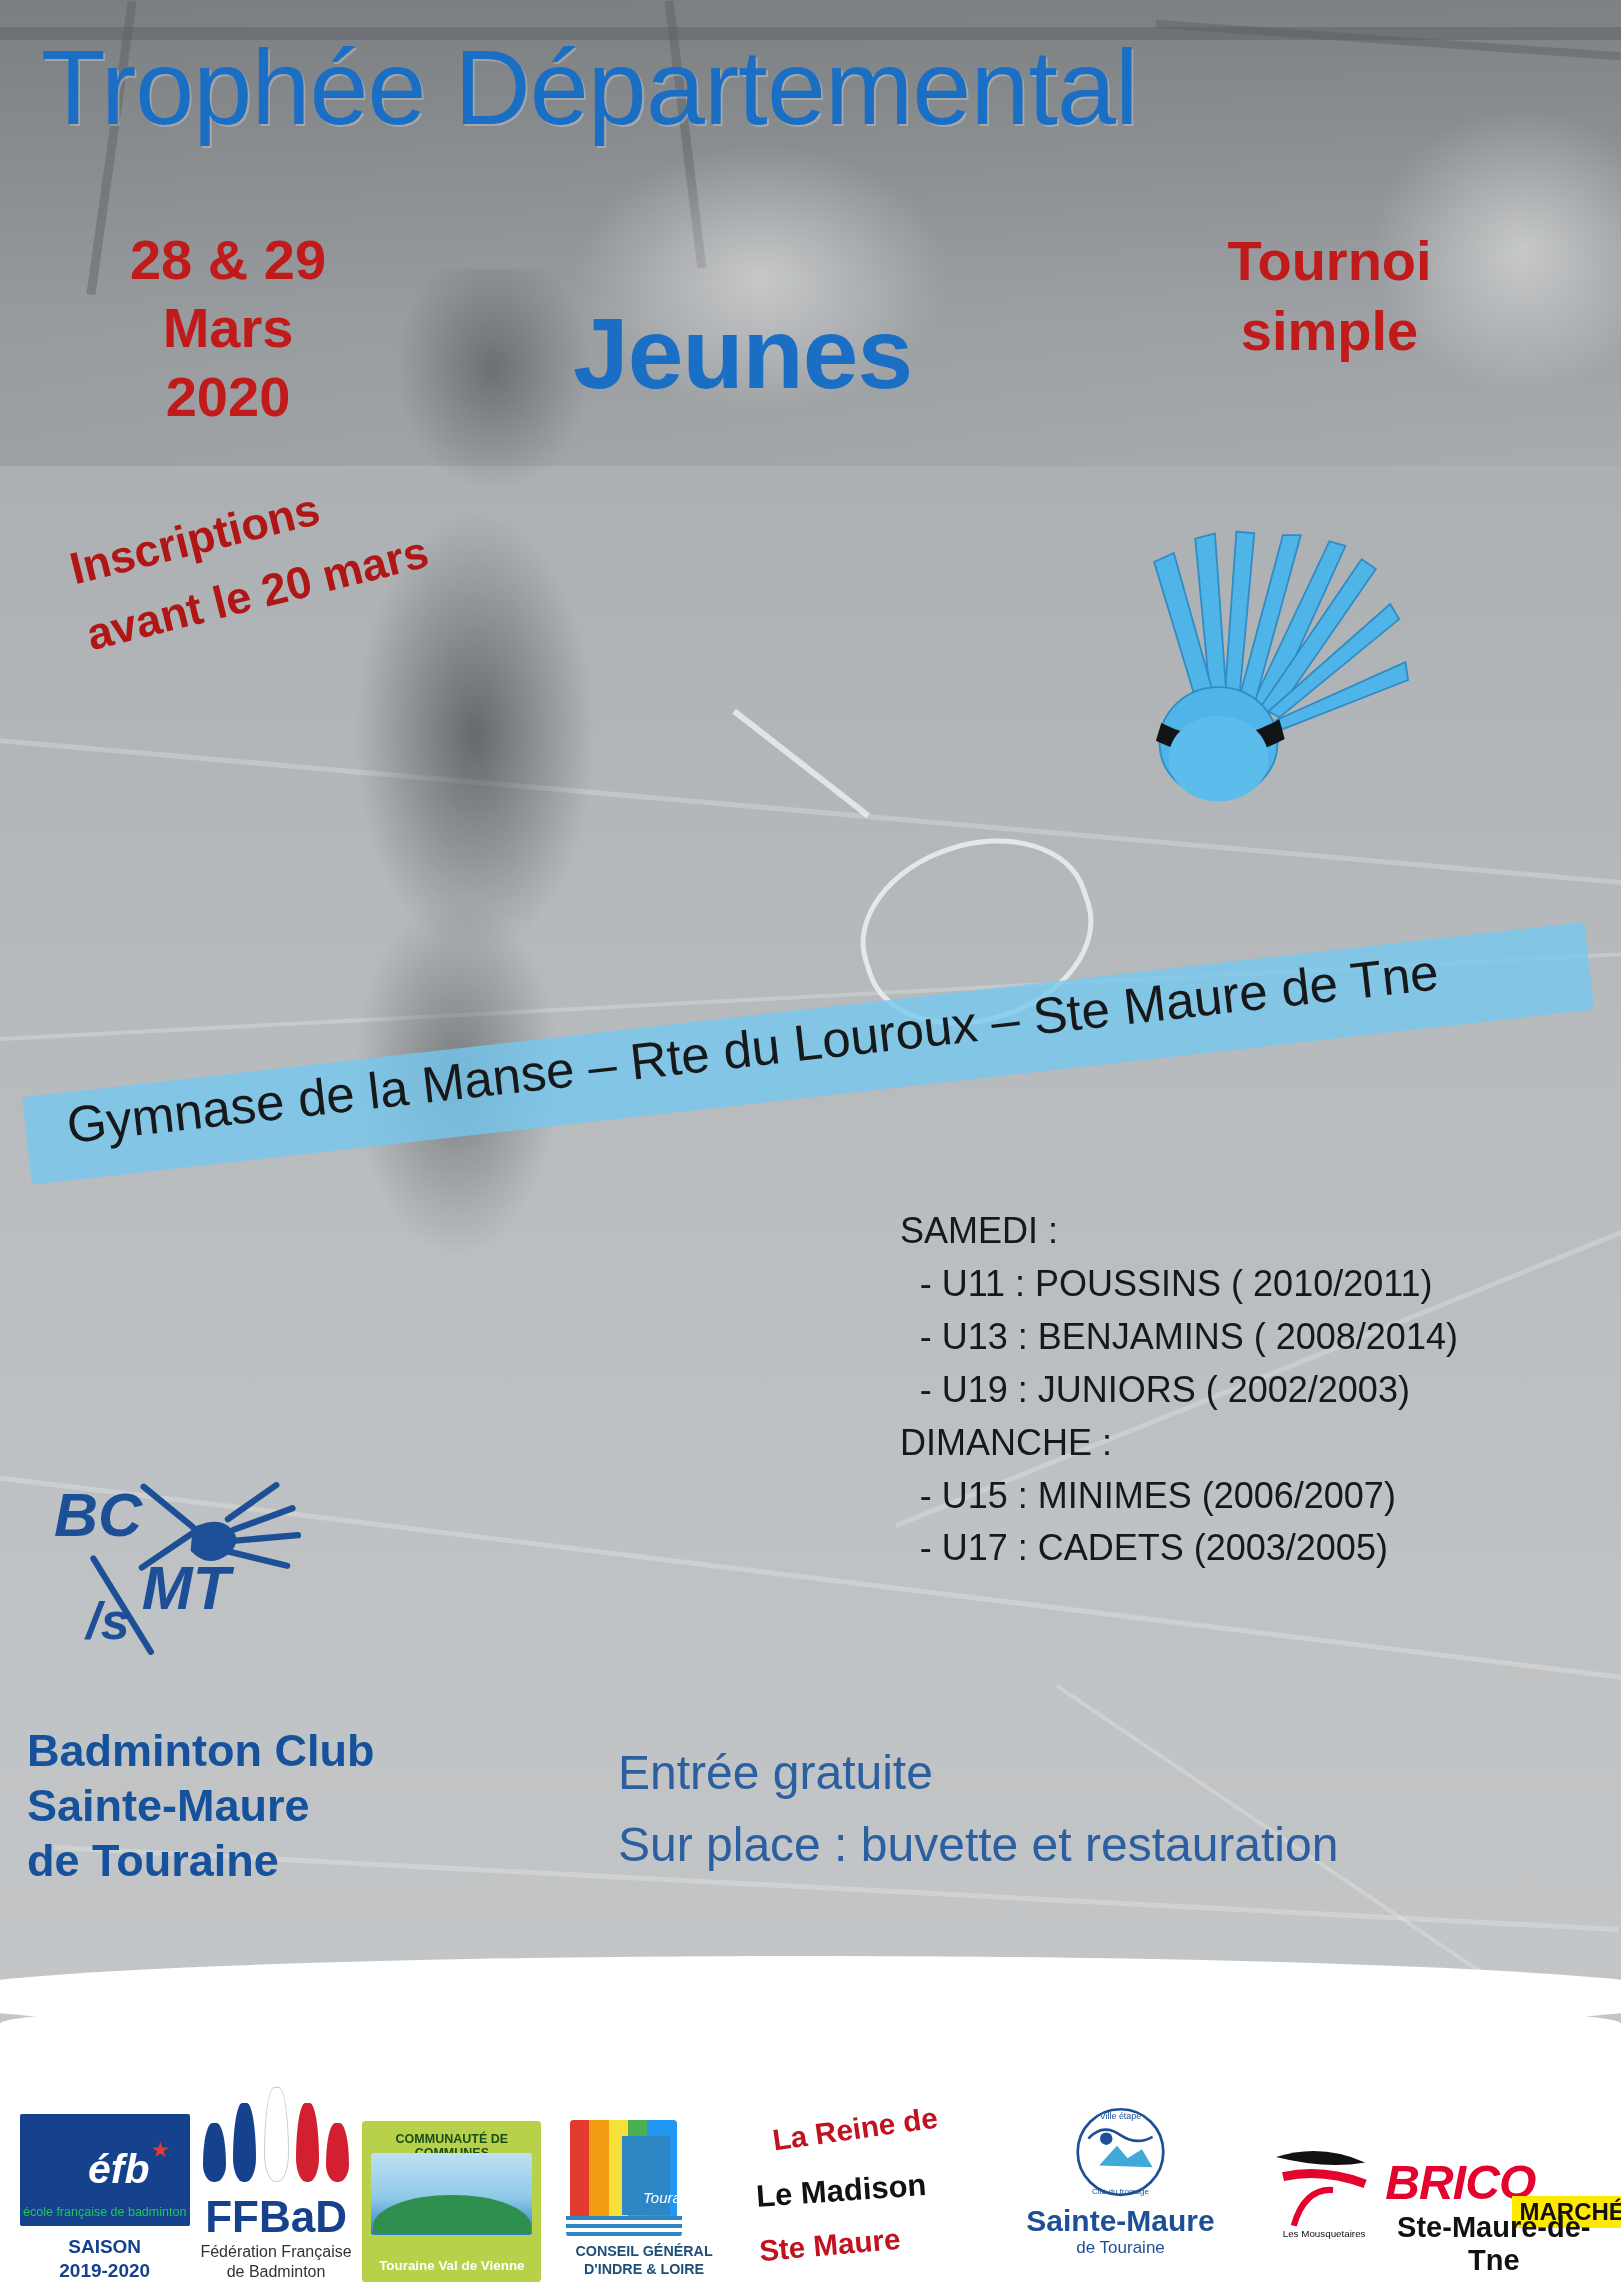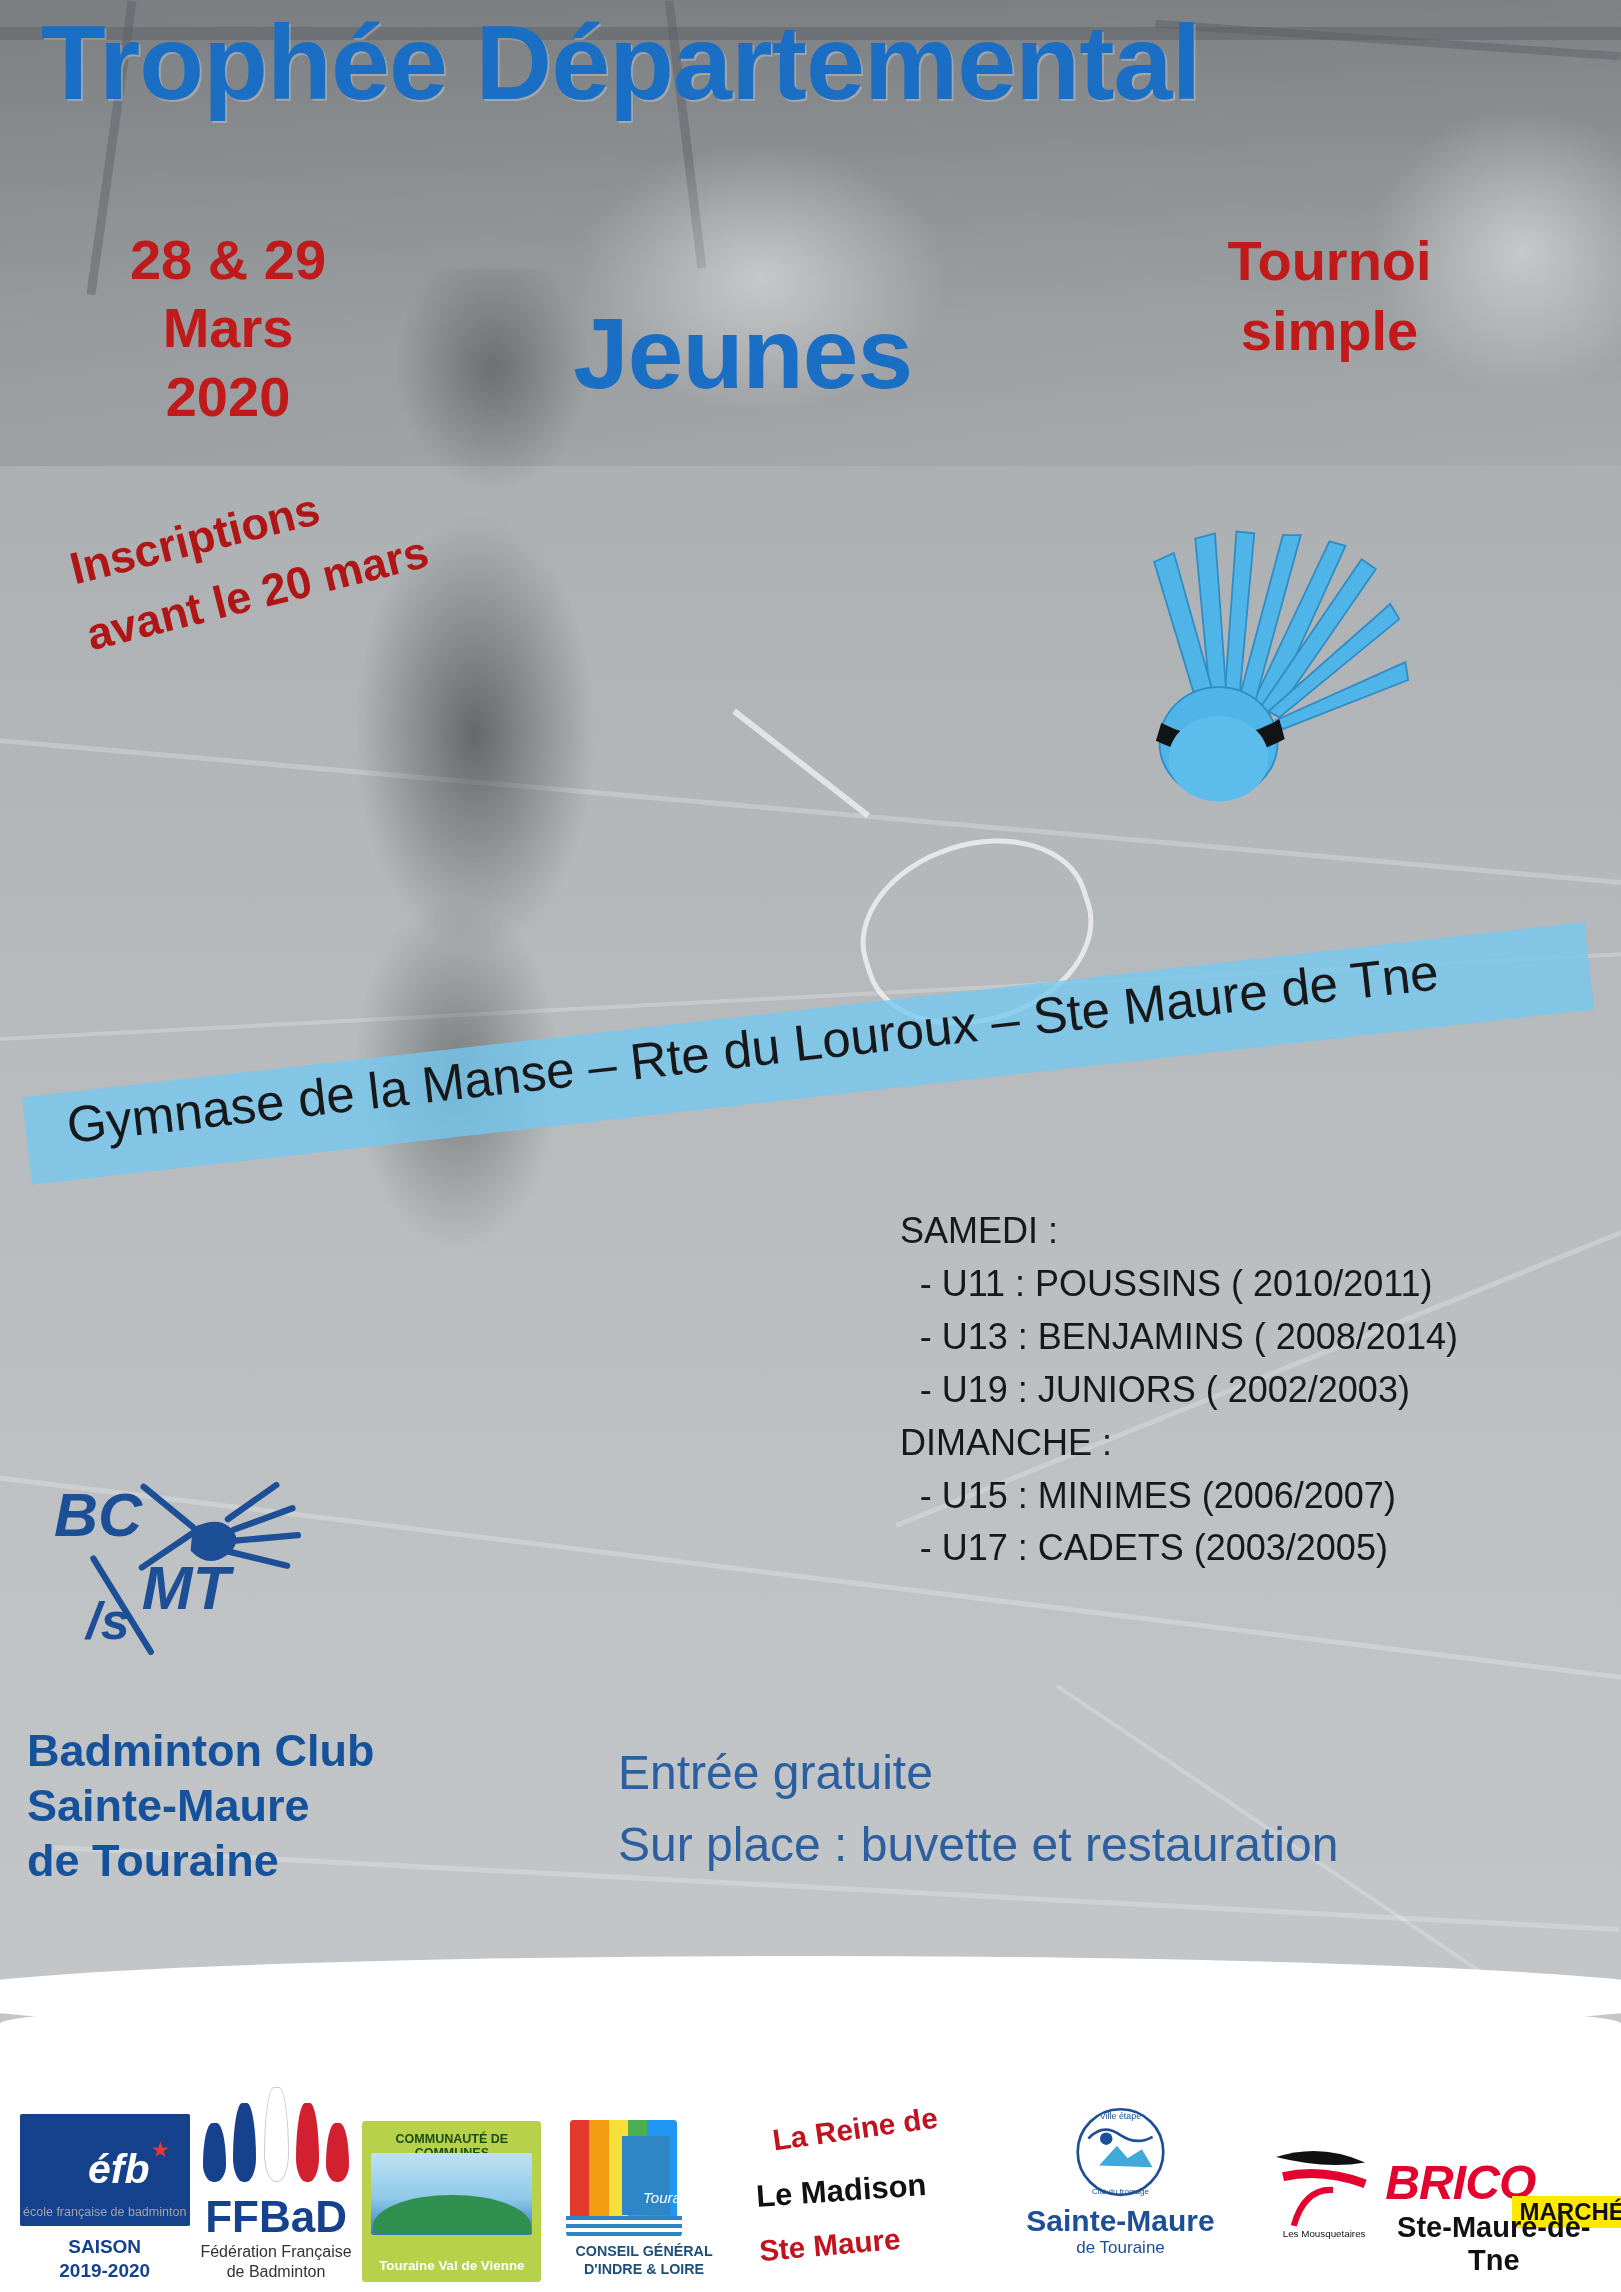--- a/index.html
+++ b/index.html
@@ -86,25 +86,25 @@
     top: 519px;
     width: 349px;
     height: 313px;
   }
   .shuttle svg { width: 100%; height: 100%; display: block; }
 
   
   .title-main {
     position: absolute;
     left: 41px;
-    top: 9px;
+    top: 34px;
     width: 1549px;
     font-size: 106px;
     line-height: 1.0;
-    font-weight: 700;
+    font-weight: 400;
     color: #1a6fc4;
     letter-spacing: -0.9px;
     text-shadow: 1.8px 1.8px 0 rgba(255,255,255,0.25);
     white-space: nowrap;
   }
   .title-sub {
     position: absolute;
     left: 573px;
     top: 296px;
     font-size: 100px;
@@ -294,21 +294,21 @@
   }
   .efb-star {
     position: absolute;
     right: 19.7px;
     top: 23px;
     color: #e53935;
     font-size: 21.5px;
   }
   .efb-caption {
     font-size: 12.5px;
-    color: #a3a3a3;
+    color: #22c55e;
     position: absolute;
     bottom: 7.2px;
     left: 0;
     right: 0;
     text-align: center;
   }
   .efb-season {
     margin-top: 9px;
     color: #16418d;
     font-weight: 700;

